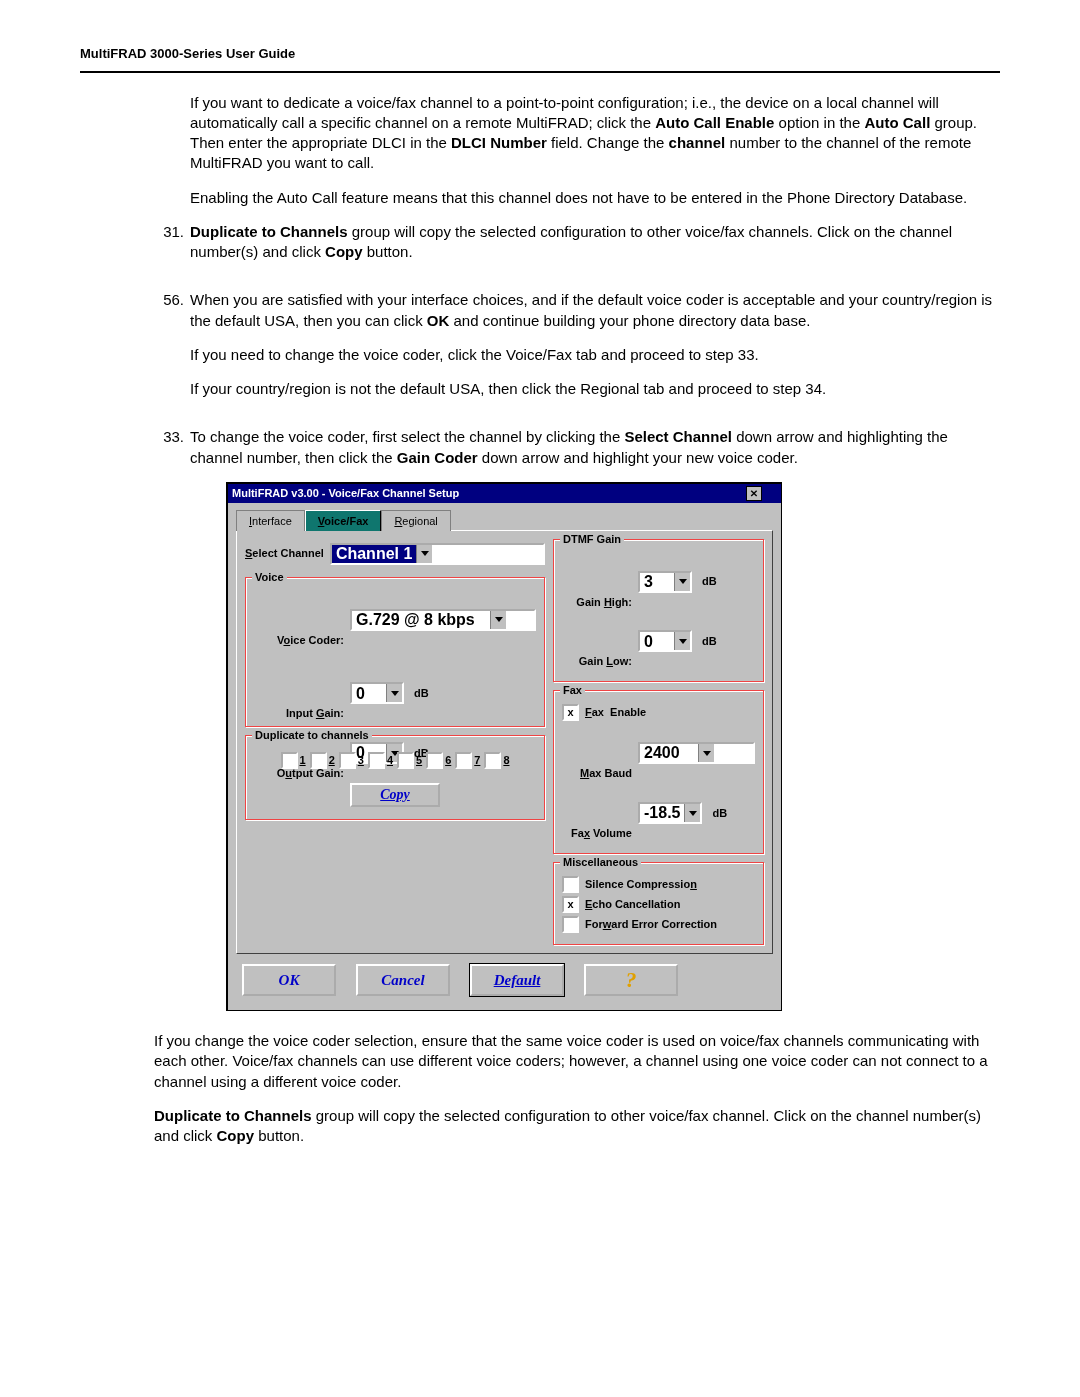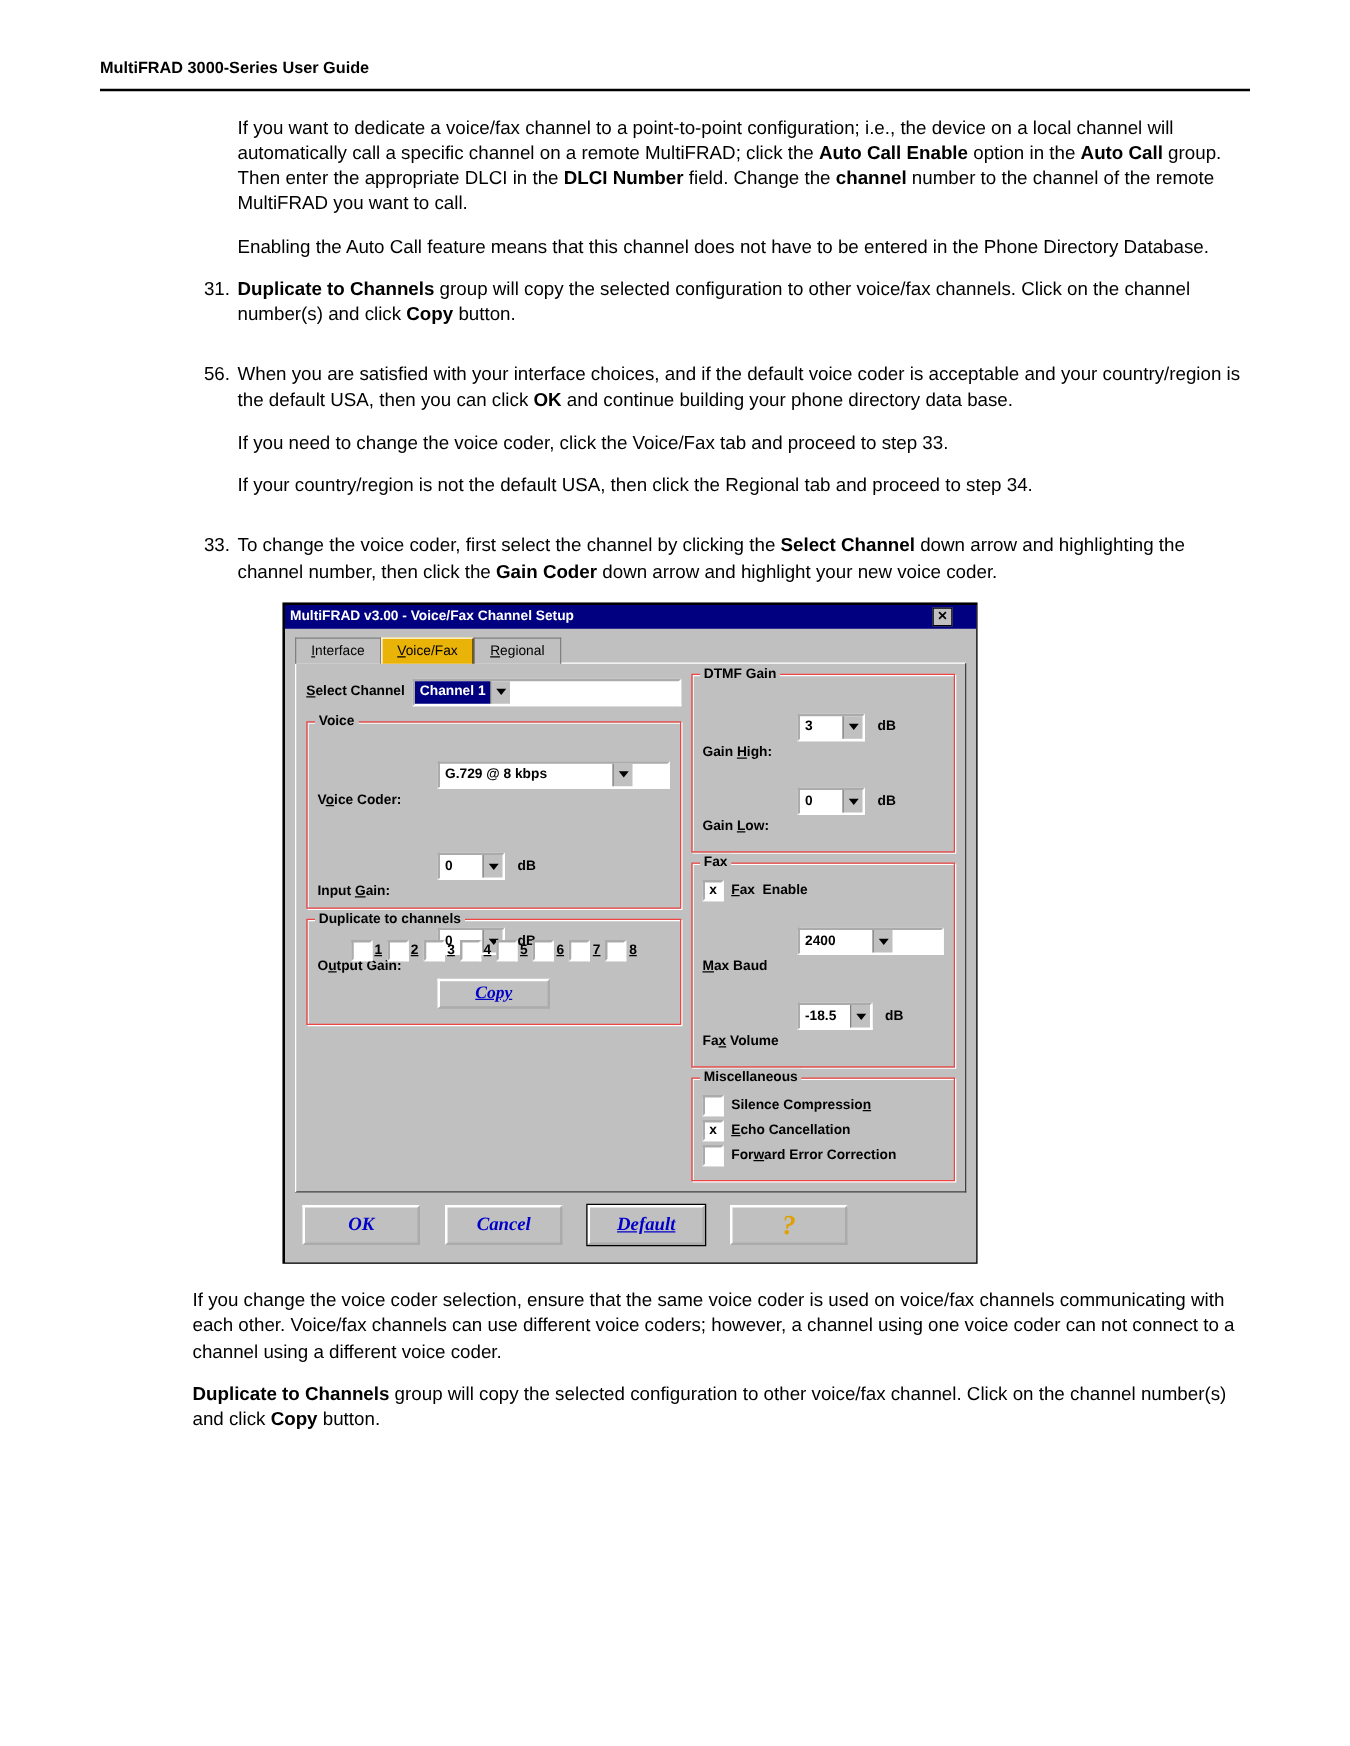--- a/index.html
+++ b/index.html
@@ -85,22 +85,22 @@
     border: 1px solid #808080;
     border-bottom: none;
     background:#c0c0c0;
     position:relative;
     top:1px;
   }
   .tab.active {
     border:1px solid #fff;
     border-right-color:#000;
     border-bottom:none;
-    background:#eab308;
-    font-weight:normal;
+    background:#0f766e;
+    font-weight:bold;
   }
   .tab-panel {
     border:1px solid #fff;
     border-right-color:#404040;
     border-bottom-color:#404040;
     padding:8px;
     display:flex;
     flex-wrap: wrap;
     gap:8px;
   }
@@ -121,35 +121,35 @@
     font-weight:bold;
     font-size:11px;
   }
   .field-row {
     display:flex;
     align-items:center;
     gap:6px;
     margin:4px 0;
     font-weight:bold;
   }
-  .field-row .lbl { width: 90px; font-weight:bold;margin-top:41px;}
+  .field-row .lbl { width: 90px; text-align:right; font-weight:bold;margin-top:41px;}
   .field-row.small .lbl { width: 70px; }
   .combo {
     display:flex;
     border:2px inset #fff;
     background:#fff;
     height:18px;
     align-items:stretch;
   }
   .combo .val {
     padding:1px 4px;
     font-weight:bold;
     min-width:50px;
     display:flex; align-items:center;
-    font-size:11px;
+    font-size:16px;
   }
   .combo.sel .val {
     background:#000080; color:#fff;
   }
   .combo .arrow {
     width:15px;
     background:#c0c0c0;
     border-left:1px solid #808080;
     display:flex; align-items:center; justify-content:center;
   }

